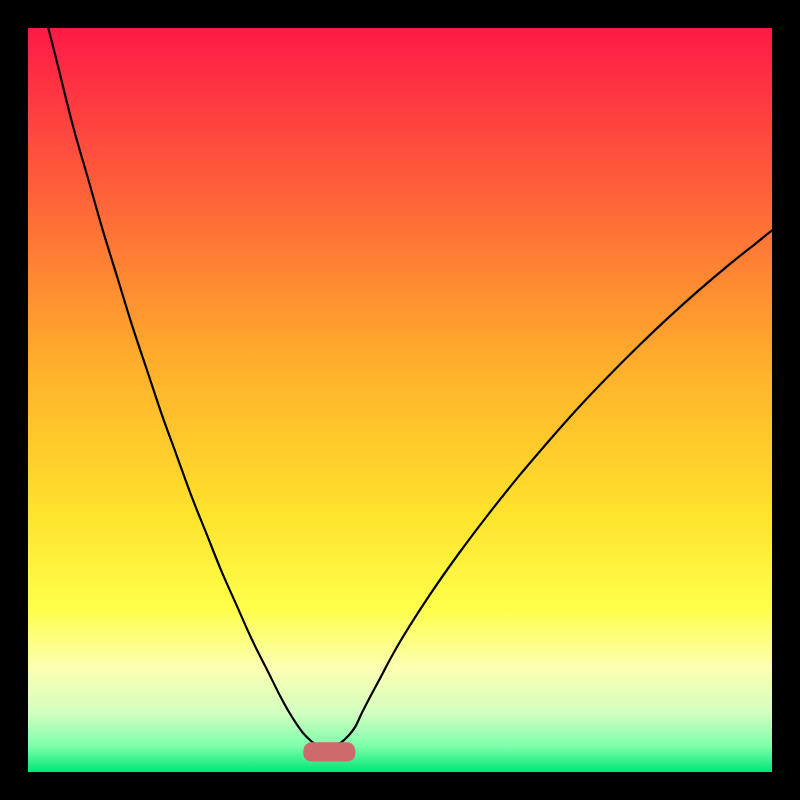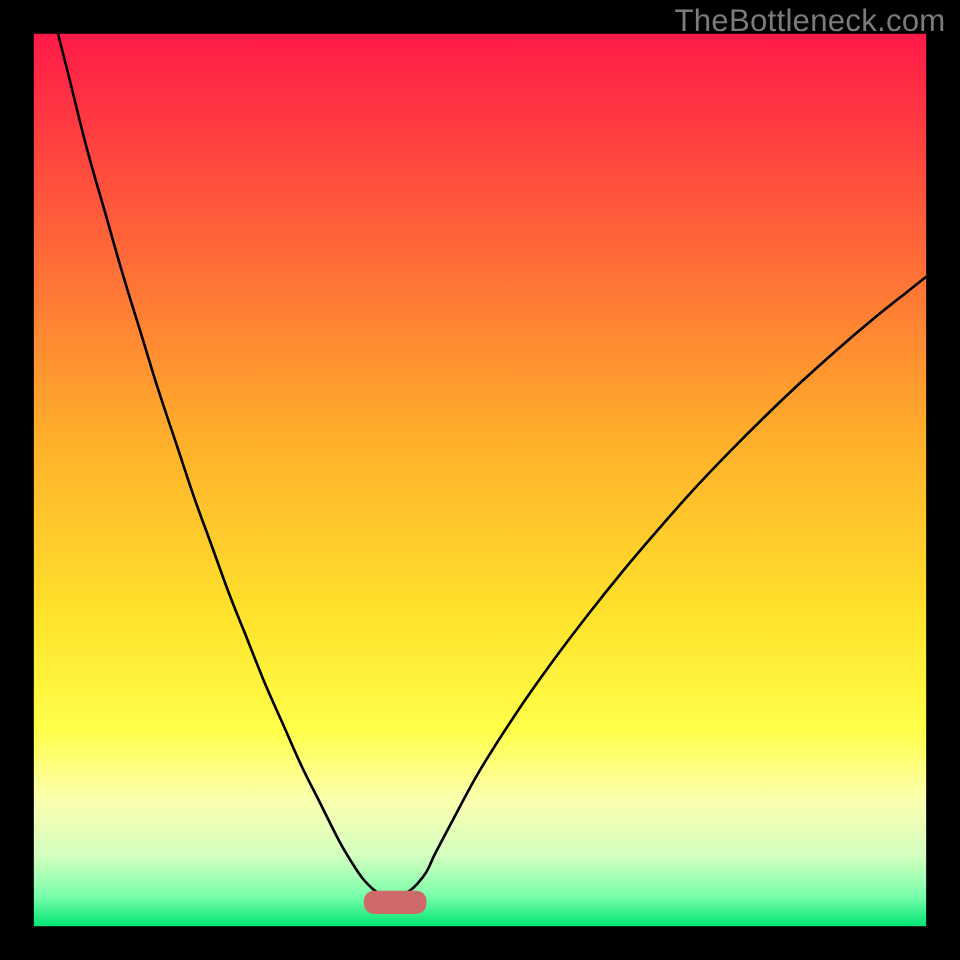--- a/index.html
+++ b/index.html
@@ -36,21 +36,20 @@
     height: 744px;
   }
   .plot svg {
     display: block;
   }
 </style>
 </head>
 <body>
 
 <div class="frame">
-  <div class="watermark">TheBottleneck.com</div>
 
   <div class="plot">
     <svg id="chart-svg" width="744" height="744" viewBox="0 0 744 744">
       <defs>
         <linearGradient id="bg-grad" x1="0" y1="0" x2="0" y2="1">
             <stop offset="0%" stop-color="#ff1a47"></stop>
             <stop offset="20%" stop-color="#ff5a3b"></stop>
             <stop offset="45%" stop-color="#ffae2b"></stop>
             <stop offset="65%" stop-color="#ffe22b"></stop>
             <stop offset="78%" stop-color="#ffff4a"></stop>

